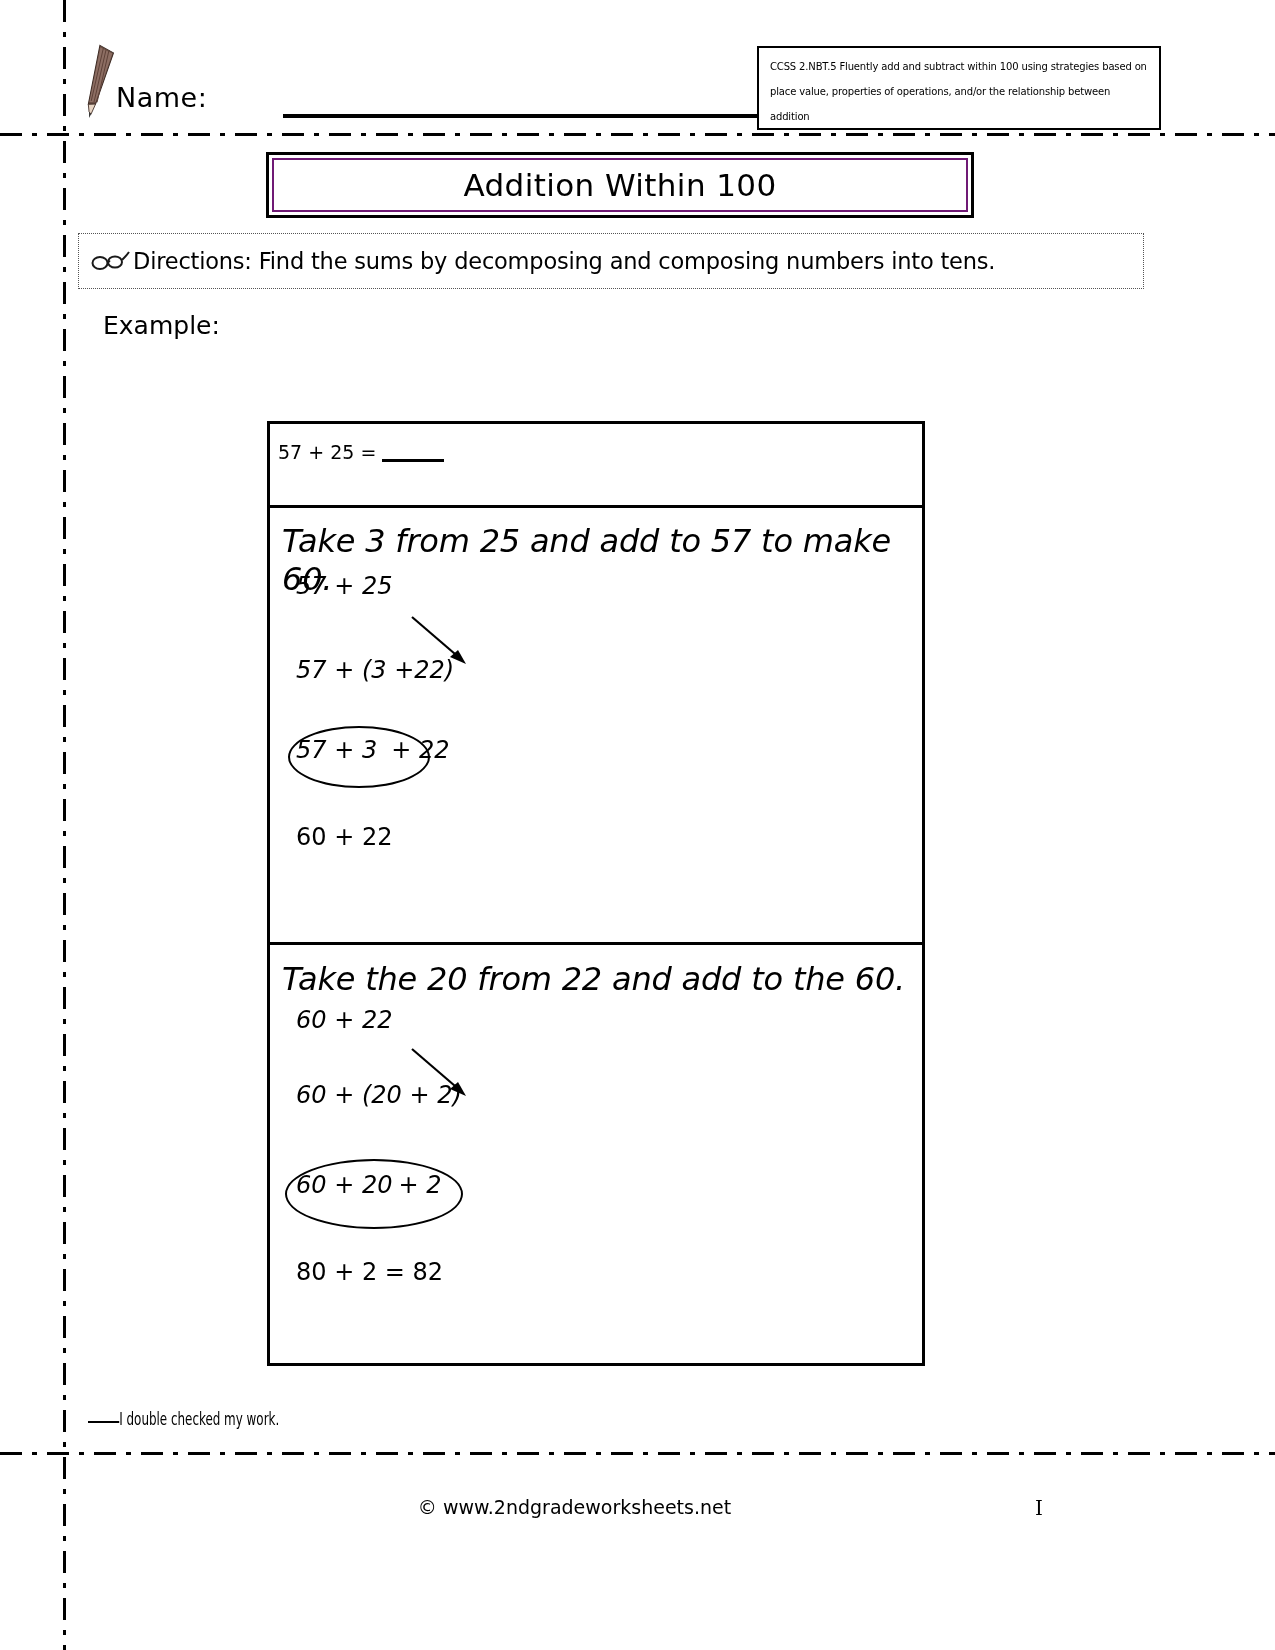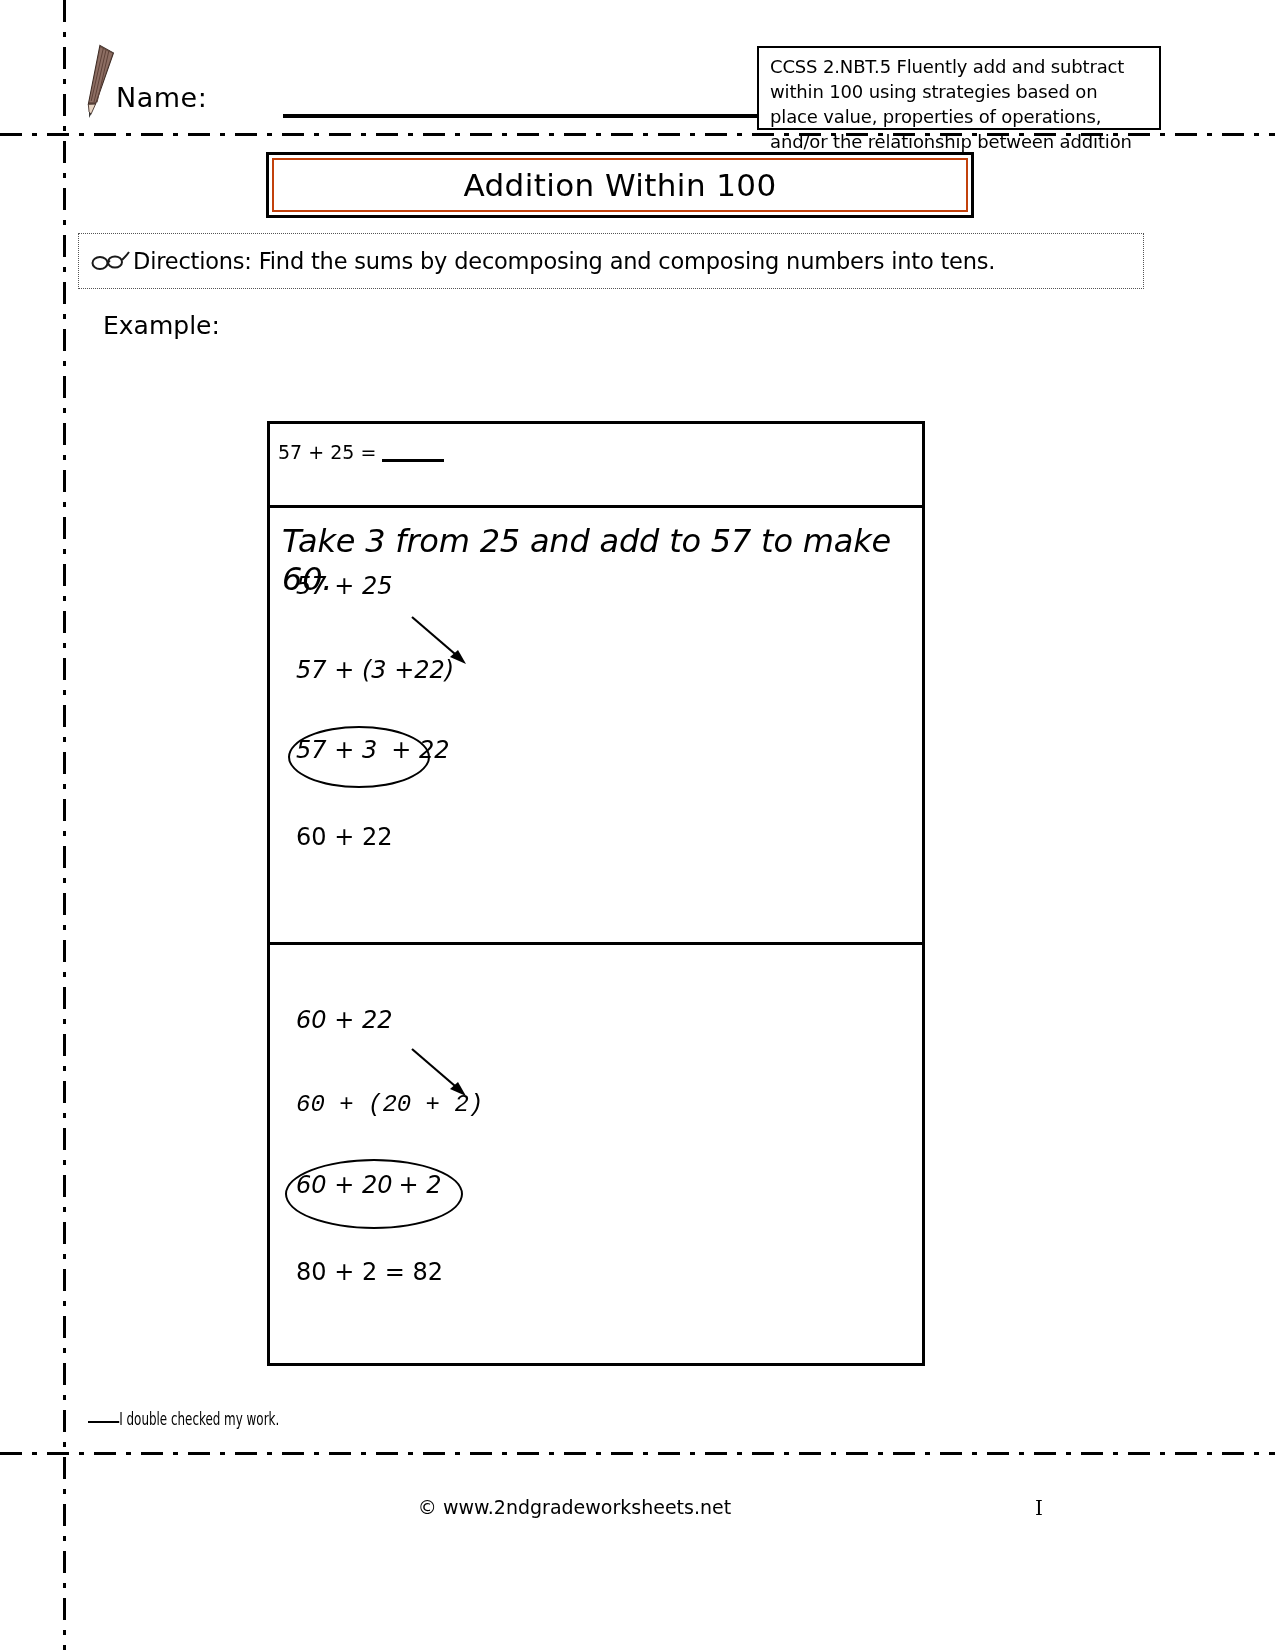--- a/index.html
+++ b/index.html
@@ -84,39 +84,39 @@
   .ccss-box {
     position: absolute;
     left: 757px;
     top: 46px;
     width: 404px;
     height: 84px;
     border: 2px solid #000;
     padding: 6px 9px 4px 11px;
     box-sizing: border-box;
     font-family: "DejaVu Sans", sans-serif;
-    font-size: 18px;
+    font-size: 10px;
     line-height: 25px;
     letter-spacing: -0.15px;
   }
 
   
   .title-box {
     position: absolute;
     left: 266px;
     top: 152px;
     width: 708px;
     height: 66px;
     border: 3px solid #000;
     box-sizing: border-box;
   }
   .title-box .inner {
     position: absolute;
     left: 3px; top: 3px; right: 3px; bottom: 3px;
-    border: 2px solid #c2410c;
+    border: 2px solid #701a75;
     display: flex;
     align-items: center;
     justify-content: center;
   }
   .title-text {
     font-family: "DejaVu Sans", sans-serif;
     font-size: 31px;
     letter-spacing: 0.4px;
   }
 
@@ -322,29 +322,30 @@
 
     <div class="eq ital" style="left:26px; top:228px;">
       <span>57 + 3</span><span style="display:inline-block;width:14px"></span><span>+ 22</span>
     </div>
     <div class="ellipse" style="left:18px; top:218px; width:142px; height:62px;"></div>
 
     <div class="eq" style="left:26px; top:315px;">60 + 22</div>
   </div>
 
   <div class="step step-2">
+    <div class="step-caption">Take the 20 from 22 and add to the 60.</div>
 
     <div class="eq ital" style="left:26px; top:61px;">60 + 22</div>
 
     <svg class="arrow-svg" style="left:138px; top:100px; width:72px; height:62px;" viewBox="0 0 72 62">
       <line x1="4" y1="4" x2="54" y2="47" stroke="#000" stroke-width="2.2"></line>
       <polygon points="58,51 42,44 50,37" fill="#000"></polygon>
     </svg>
 
-    <div class="eq ital" style="left:26px; top:146px;font-family:Liberation Mono, monospace;">60 + (20 + 2)</div>
+    <div class="eq ital" style="left:26px; top:136px;">60 + (20 + 2)</div>
 
     <div class="eq ital" style="left:26px; top:226px;">
       <span>60 + 20</span><span style="display:inline-block;width:6px"></span><span>+ 2</span>
     </div>
     <div class="ellipse" style="left:15px; top:214px; width:178px; height:70px;"></div>
 
     <div class="eq" style="left:26px; top:313px;">80 + 2 = 82</div>
   </div>
 </div>
 

